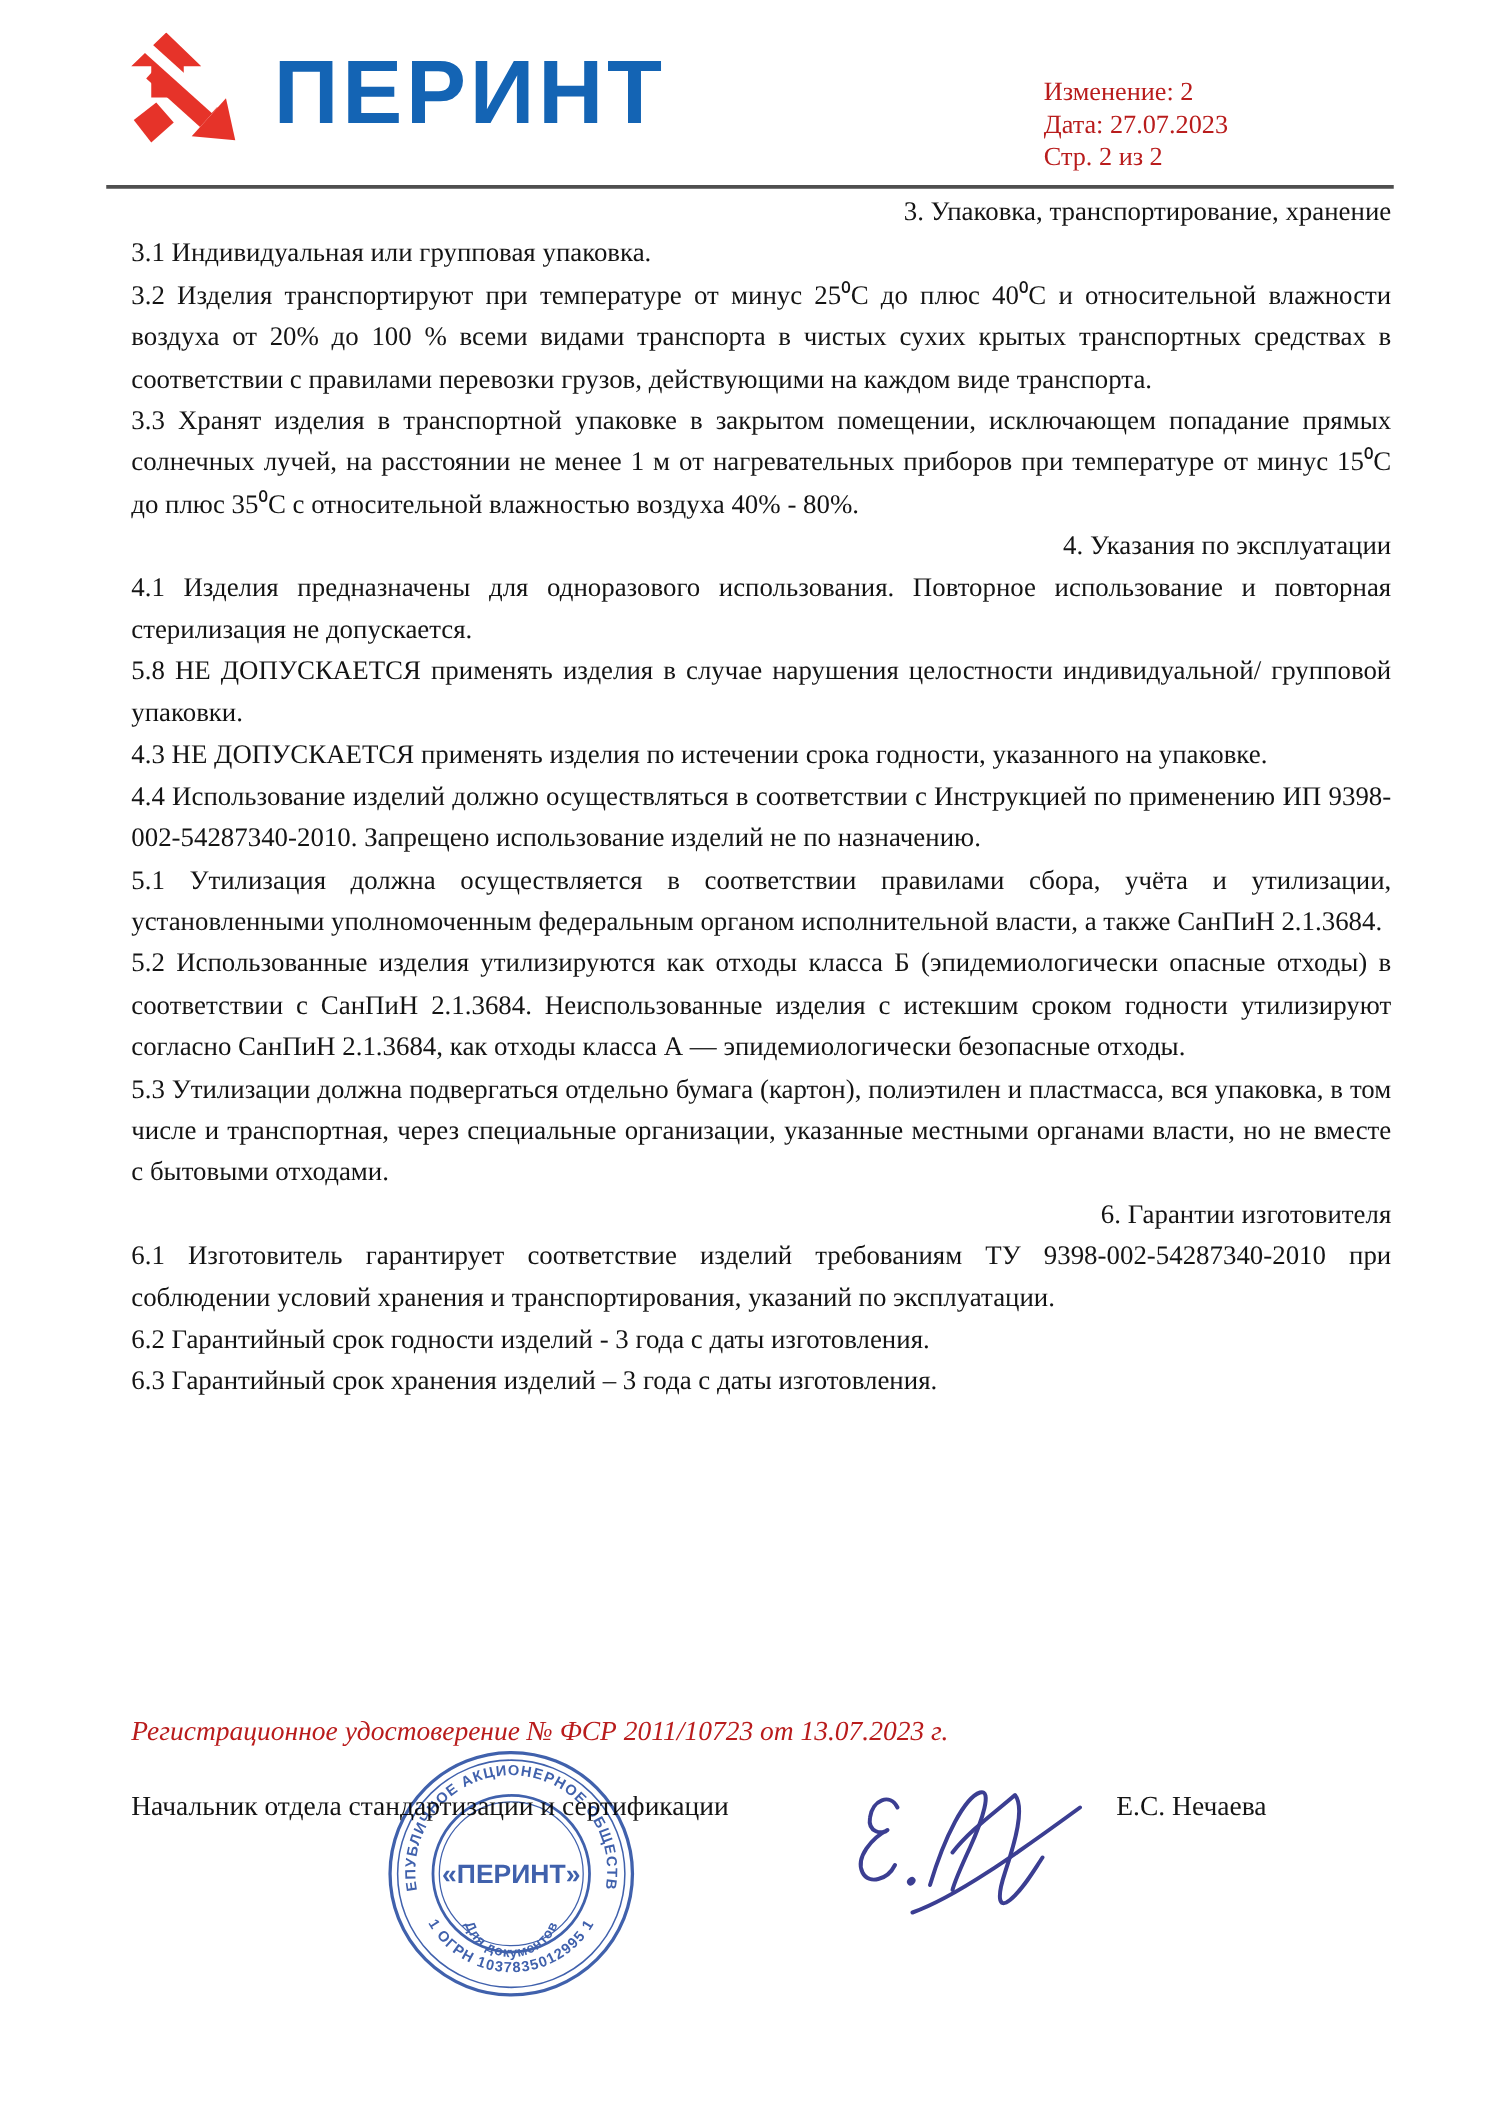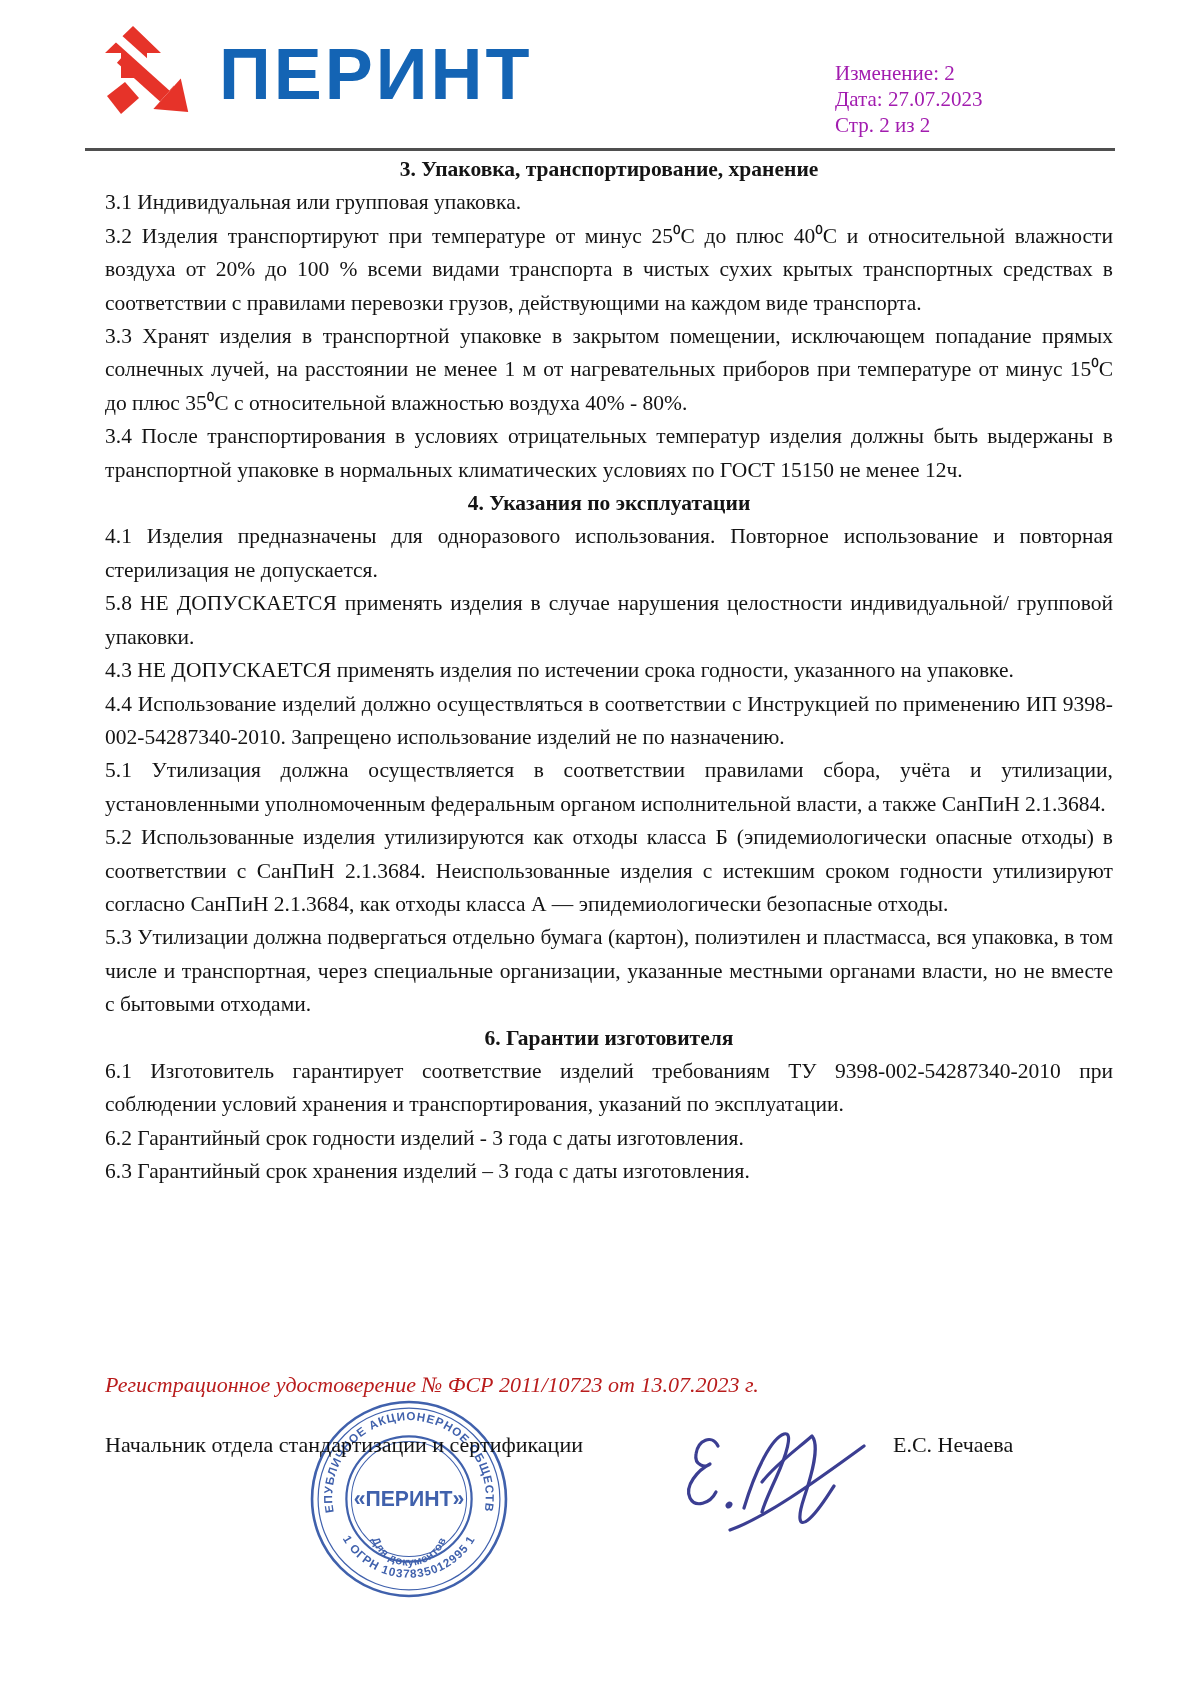--- a/index.html
+++ b/index.html
@@ -9,33 +9,33 @@
   }
   
   .logo { position:absolute; left:95px; top:26px; display:flex; align-items:center; }
   .logo-icon-svg { width:118px; height:96px; display:block; }
   .logo-text {
     font-family:"Liberation Sans", sans-serif; font-weight:bold; font-size:72px;
     color:#1464b4; letter-spacing:3px; line-height:96px; margin-left:6px;
   }
   .header-info {
     position:absolute; left:835px; top:60px; font-size:21px; line-height:26px;
-    color:#a21caf;
+    color:#b91c1c;
   }
   .header-rule {
     position:absolute; left:85px; width:1030px; top:148px;
     border-top:3px solid #4f4f4f; height:0;
   }
   
   .body-text {
     position:absolute; left:105px; width:1008px; top:153px;
     font-size:21.5px; line-height:33.4px; text-align:justify;
   }
   .body-text p { margin:0; }
-  .body-text p.h { font-weight:bold; text-align:center; }
+  .body-text p.h { font-weight:normal; text-align:right; }
   
   .reg-line {
     position:absolute; left:105px; top:1372px; font-style:italic; font-size:22px;
     color:#b91c1c;
   }
   .position-title { position:absolute; left:105px; top:1432px; font-size:22px; }
   .signer-name { position:absolute; left:893px; top:1432px; font-size:22px;text-align:center; }
   .stamp {
     position:absolute; left:308px; top:1398px; width:202px; height:202px;
     opacity:0.95; mix-blend-mode:multiply;
@@ -77,21 +77,20 @@
     <div>Стр. 2 из 2</div>
   </div>
 
   <div class="header-rule"></div>
 
   <div class="body-text">
     <p class="h">3. Упаковка, транспортирование, хранение</p>
     <p>3.1 Индивидуальная или групповая упаковка.</p>
     <p>3.2 Изделия транспортируют при температуре от минус 25⁰С до плюс 40⁰С и относительной влажности воздуха от 20% до 100 % всеми видами транспорта в чистых сухих крытых транспортных средствах в соответствии с правилами перевозки грузов, действующими на каждом виде  транспорта.</p>
     <p>3.3 Хранят изделия в транспортной упаковке в закрытом помещении, исключающем попадание прямых солнечных лучей, на расстоянии не менее 1 м от нагревательных приборов при температуре от минус 15⁰С до плюс 35⁰С с относительной  влажностью  воздуха 40% - 80%.</p>
-    <p>3.4 После транспортирования в условиях отрицательных температур изделия должны быть выдержаны в транспортной упаковке в нормальных климатических условиях по ГОСТ 15150 не менее 12ч.</p>
     <p class="h">4. Указания по эксплуатации</p>
     <p>4.1 Изделия предназначены для одноразового использования. Повторное использование и повторная стерилизация не допускается.</p>
     <p>5.8 НЕ ДОПУСКАЕТСЯ применять изделия в случае нарушения целостности индивидуальной/ групповой  упаковки.</p>
     <p>4.3 НЕ ДОПУСКАЕТСЯ применять изделия по истечении срока годности, указанного на упаковке.</p>
     <p>4.4 Использование изделий должно осуществляться в соответствии с Инструкцией по применению ИП 9398-002-54287340-2010. Запрещено использование изделий не по назначению.</p>
     <p>5.1 Утилизация должна осуществляется в соответствии правилами сбора, учёта и утилизации, установленными уполномоченным федеральным органом исполнительной власти, а также СанПиН 2.1.3684.</p>
     <p>5.2 Использованные изделия утилизируются как отходы класса Б (эпидемиологически опасные отходы) в соответствии с СанПиН 2.1.3684. Неиспользованные изделия с истекшим сроком годности утилизируют согласно СанПиН 2.1.3684, как отходы класса А — эпидемиологически безопасные отходы.</p>
     <p>5.3 Утилизации должна подвергаться отдельно бумага (картон), полиэтилен и пластмасса, вся упаковка, в том числе и транспортная, через специальные организации, указанные местными органами власти, но не вместе с бытовыми отходами.</p>
     <p class="h">6. Гарантии изготовителя</p>
     <p>6.1 Изготовитель гарантирует соответствие изделий требованиям ТУ 9398-002-54287340-2010 при соблюдении  условий хранения и транспортирования, указаний по эксплуатации.</p>

